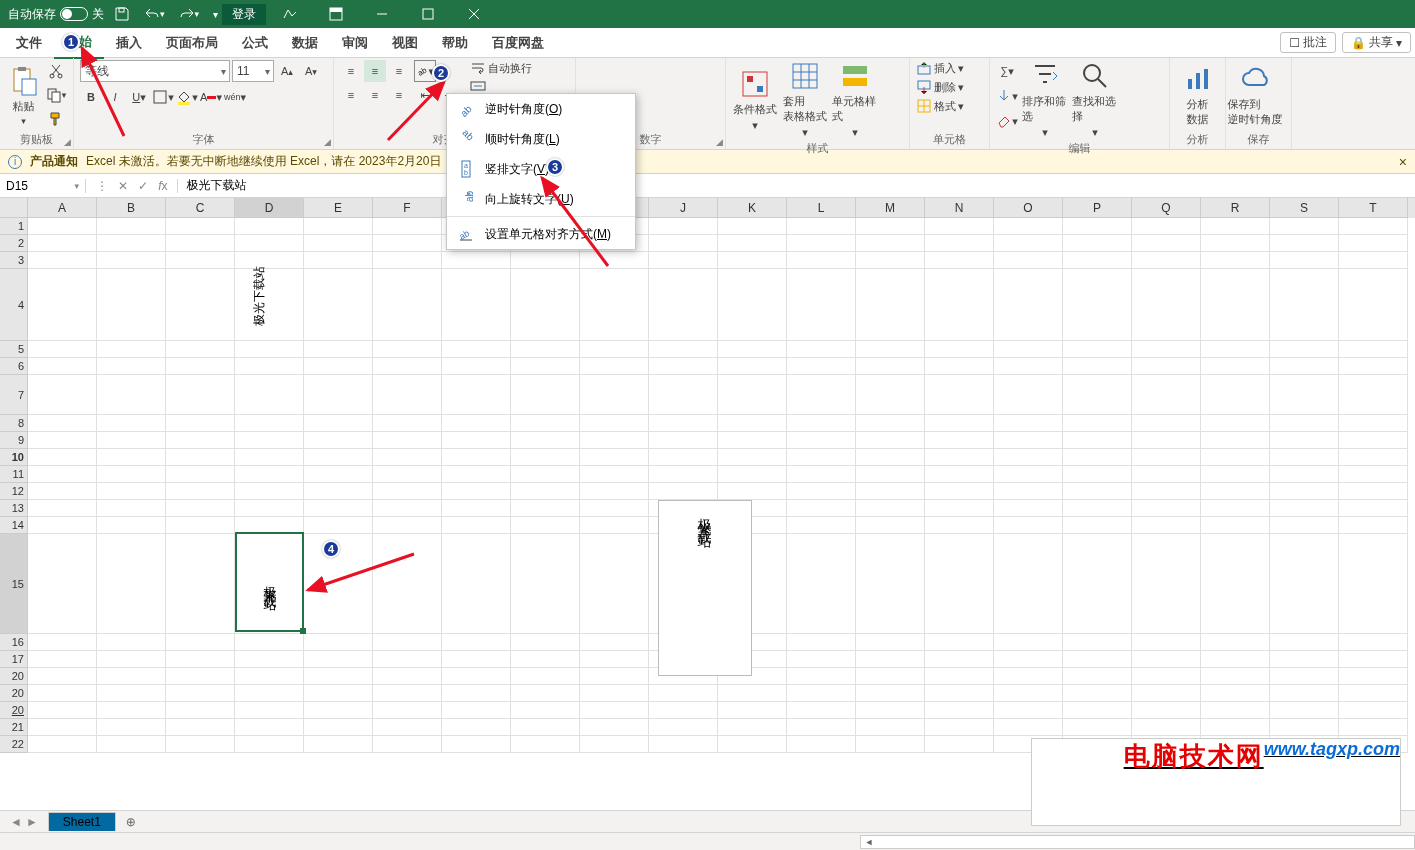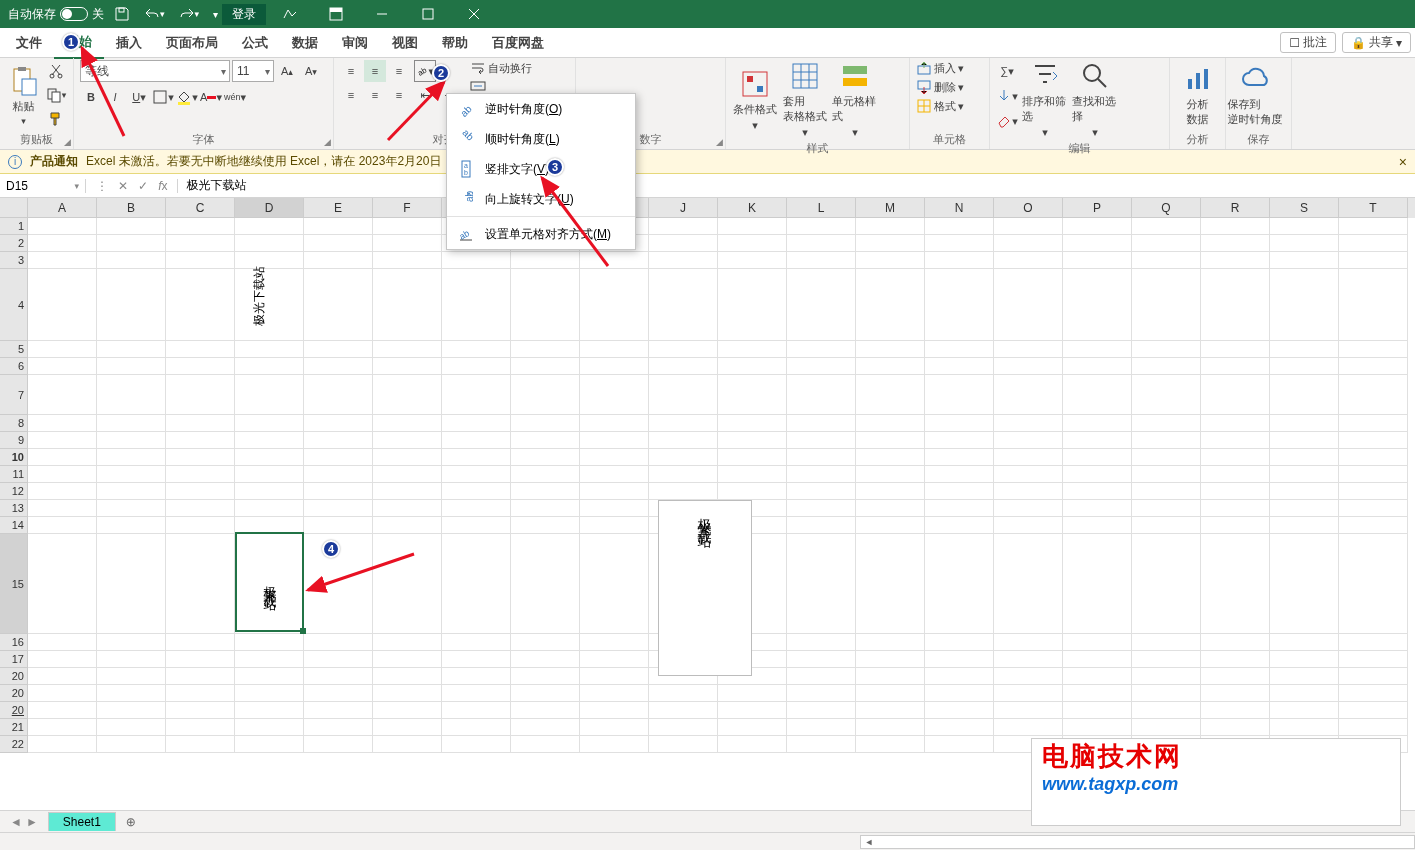--- a/index.html
+++ b/index.html
@@ -80,33 +80,33 @@
 .dropdown-sep { height:1px; background:#e1e1e1; margin:2px 0; }
 .dd-ico { width:18px; height:18px; flex-shrink:0; }
 
 
 .marker { position:absolute; width:18px; height:18px; background:#1b3a9a; border:2px solid #fff; border-radius:50%; color:#fff; font-size:11px; font-weight:bold; display:flex; align-items:center; justify-content:center; z-index:100; box-shadow:0 0 2px rgba(0,0,0,.4); }
 .arrow-svg { position:absolute; z-index:90; pointer-events:none; }
 
 
 .sheettabs { position:absolute; bottom:18px; left:0; right:0; height:22px; background:#f3f2f1; border-top:1px solid #d4d4d4; display:flex; align-items:center; font-size:12px; }
 .sheet-nav { display:flex; gap:4px; padding:0 10px; color:#888; }
-.sheet-tab { background:#5eead4; border:1px solid #ccc; border-bottom:none; padding:2px 14px; }
+.sheet-tab { background:#0369a1; border:1px solid #ccc; border-bottom:none; padding:2px 14px; }
 .sheet-add { padding:0 10px; color:#666; }
 
 
 .statusbar { position:absolute; bottom:0; left:0; right:0; height:18px; background:#f3f2f1; border-top:1px solid #d4d4d4; }
 .statusbar .scroll { position:absolute; left:860px; right:0; top:2px; height:14px; background:#fff; border:1px solid #ccc; display:flex; align-items:center; }
 .statusbar .scroll .thumb-btn { width:16px; text-align:center; font-size:9px; color:#666; }
 
 
 .watermark { position:absolute; right:14px; bottom:24px; z-index:200; }
 .wm-box { width:370px; height:88px; background:#fff; border:1px solid #ccc; display:flex; }
 .wm-tag { width:160px; background:#0a6cd6; color:#fff; font-size:48px; font-weight:900; display:flex; align-items:center; justify-content:center; font-style:italic; }
-.wm-txt { flex:1; display:flex; flex-direction:column; justify-content:flex-start; padding-left:10px; }
+.wm-txt { flex:1; display:flex; flex-direction:row; justify-content:flex-end; padding-left:10px;text-decoration:underline; }
 .wm-cn { color:#e60000; font-size:26px; font-weight:bold; letter-spacing:2px; }
 .wm-url { color:#0a6cd6; font-size:18px; font-style:italic; font-weight:bold; }
 
 u.k { text-decoration:underline; }
 </style>
 </head>
 <body>
 
 <div class="titlebar">
   <div class="left">

